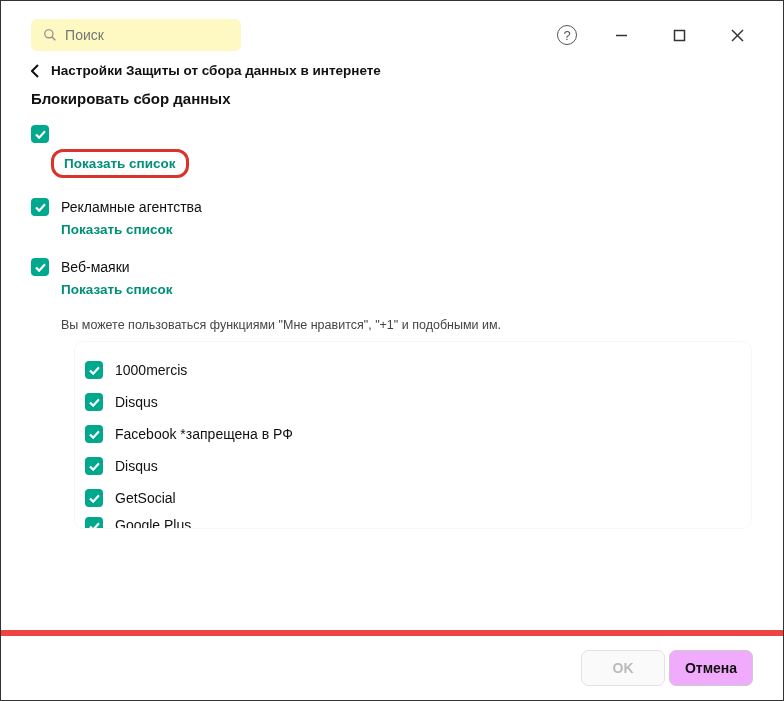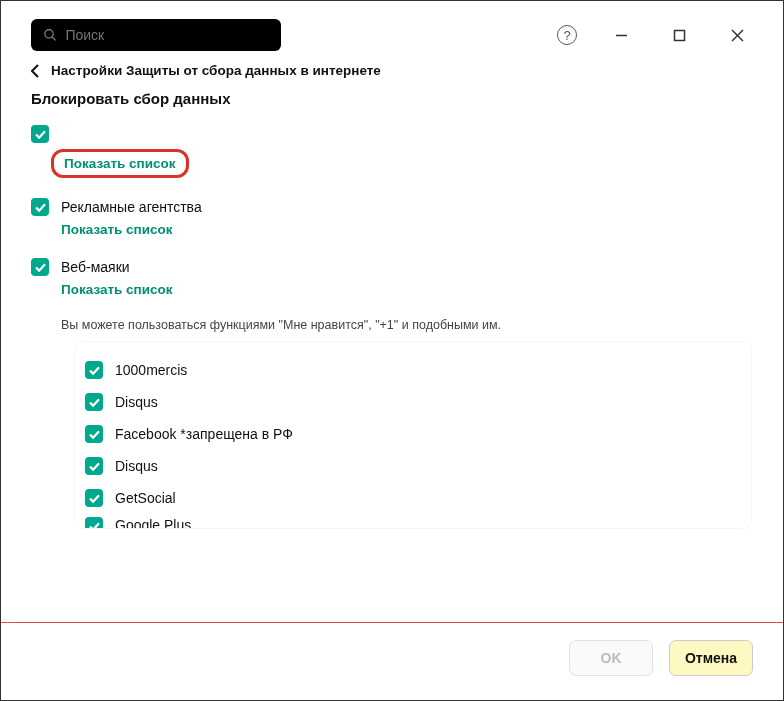--- a/index.html
+++ b/index.html
@@ -14,24 +14,24 @@
   }
   .titlebar {
     display: flex;
     align-items: center;
     padding: 18px 22px 8px 30px;
     gap: 10px;
   }
   .search-box {
     display: flex;
     align-items: flex-end;
-    background: #000000;
+    background: #fef9c3;
     border-radius: 6px;
     padding: 8px 12px;
-    width: 250px;
+    width: 210px;
     gap: 8px;
   }
   .search-box svg { width: 16px; height: 16px; fill: none; stroke: #888; stroke-width: 2; }
   .search-box input {
     border: none;
     background: transparent;
     outline: none;
     font-size: 14px;
     color: #888;
     width: 100%;
@@ -135,36 +135,36 @@
     display: flex;
     align-items: center;
     gap: 12px;
     padding: 7px 0 7px 10px;
     font-size: 14px;
     color: #111;
   }
   .sub-item.cut { height: 14px; overflow: hidden; align-items: flex-start; padding-top: 3px; }
   .footer {
     position: absolute;
-    left: 0; right: 0; bottom: 8px;
+    left: 0; right: 0; bottom: 0;
     height: 70px;
-    border-top: 1px solid #ef4444;
+    border-top: 6px solid #ef4444;
     display: flex;
     align-items: center;
     justify-content: flex-end;
     padding: 0 30px;
-    gap: 16px;
+    gap: 4px;
     background: #fff;
   }
   .btn {
     min-width: 84px;
     height: 36px;
     border-radius: 7px;
     border: 1.5px solid #ccc;
-    background: #fef9c3;
+    background: #f0abfc;
     font-size: 14px;
     font-weight: 600;
     color: #111;
     display: flex;
     align-items: center;
     justify-content: center;
     cursor: pointer;
   }
   .btn.disabled {
     color: #bbb;

